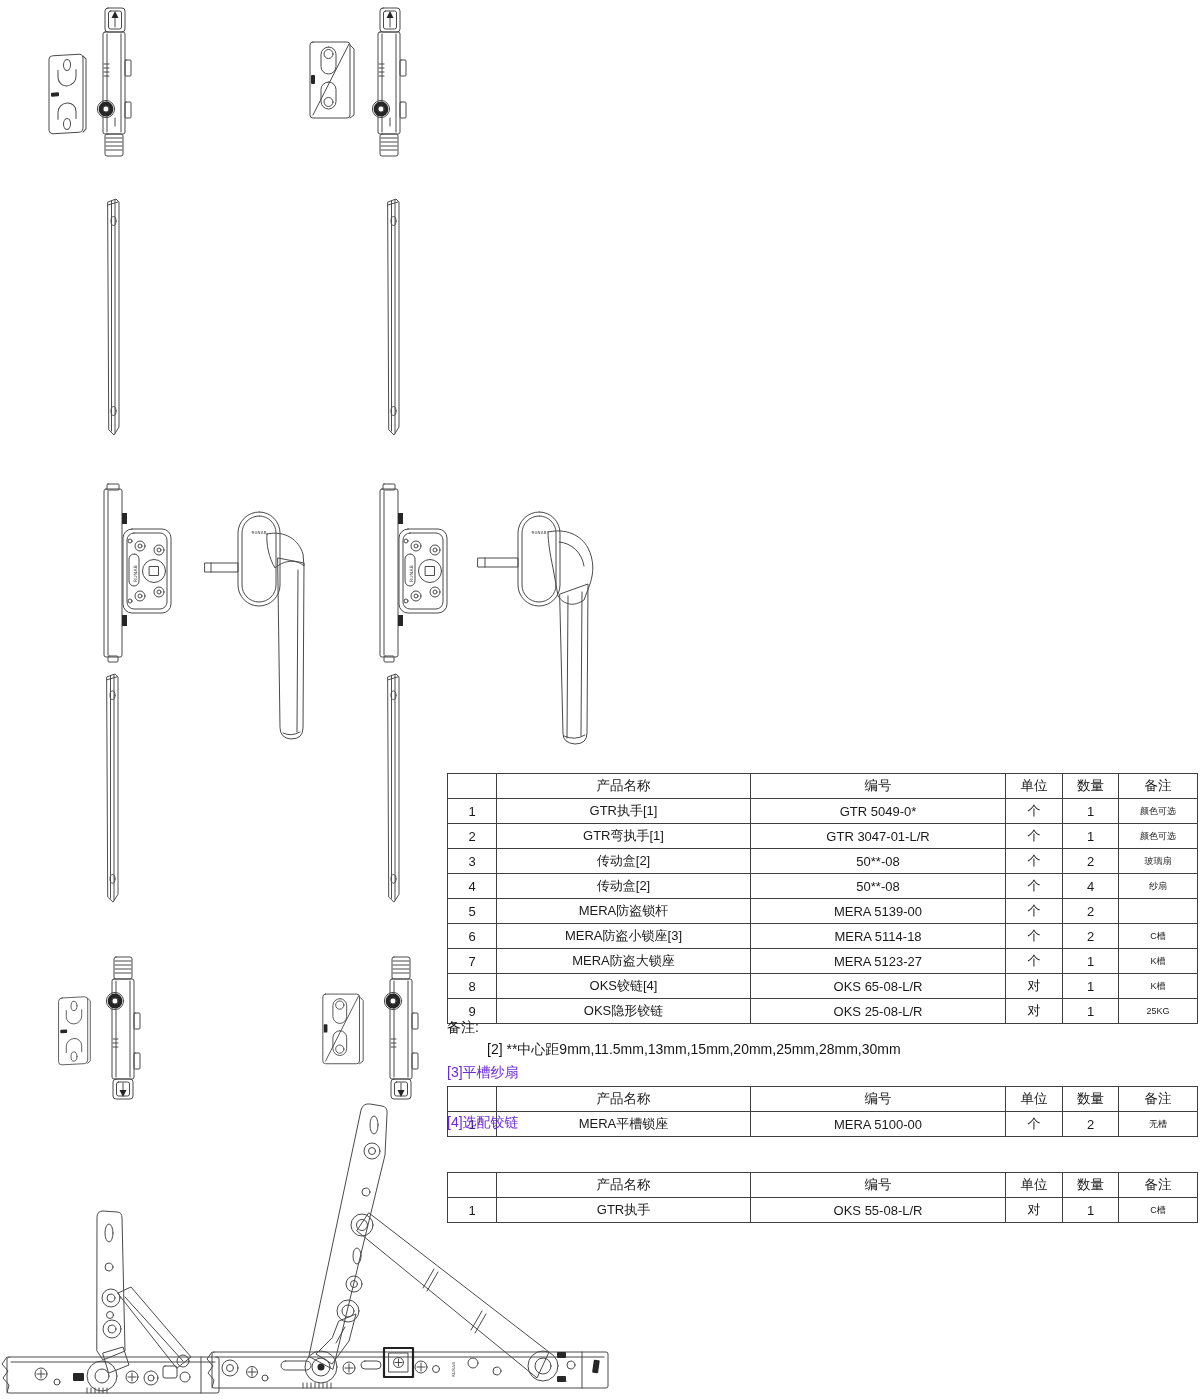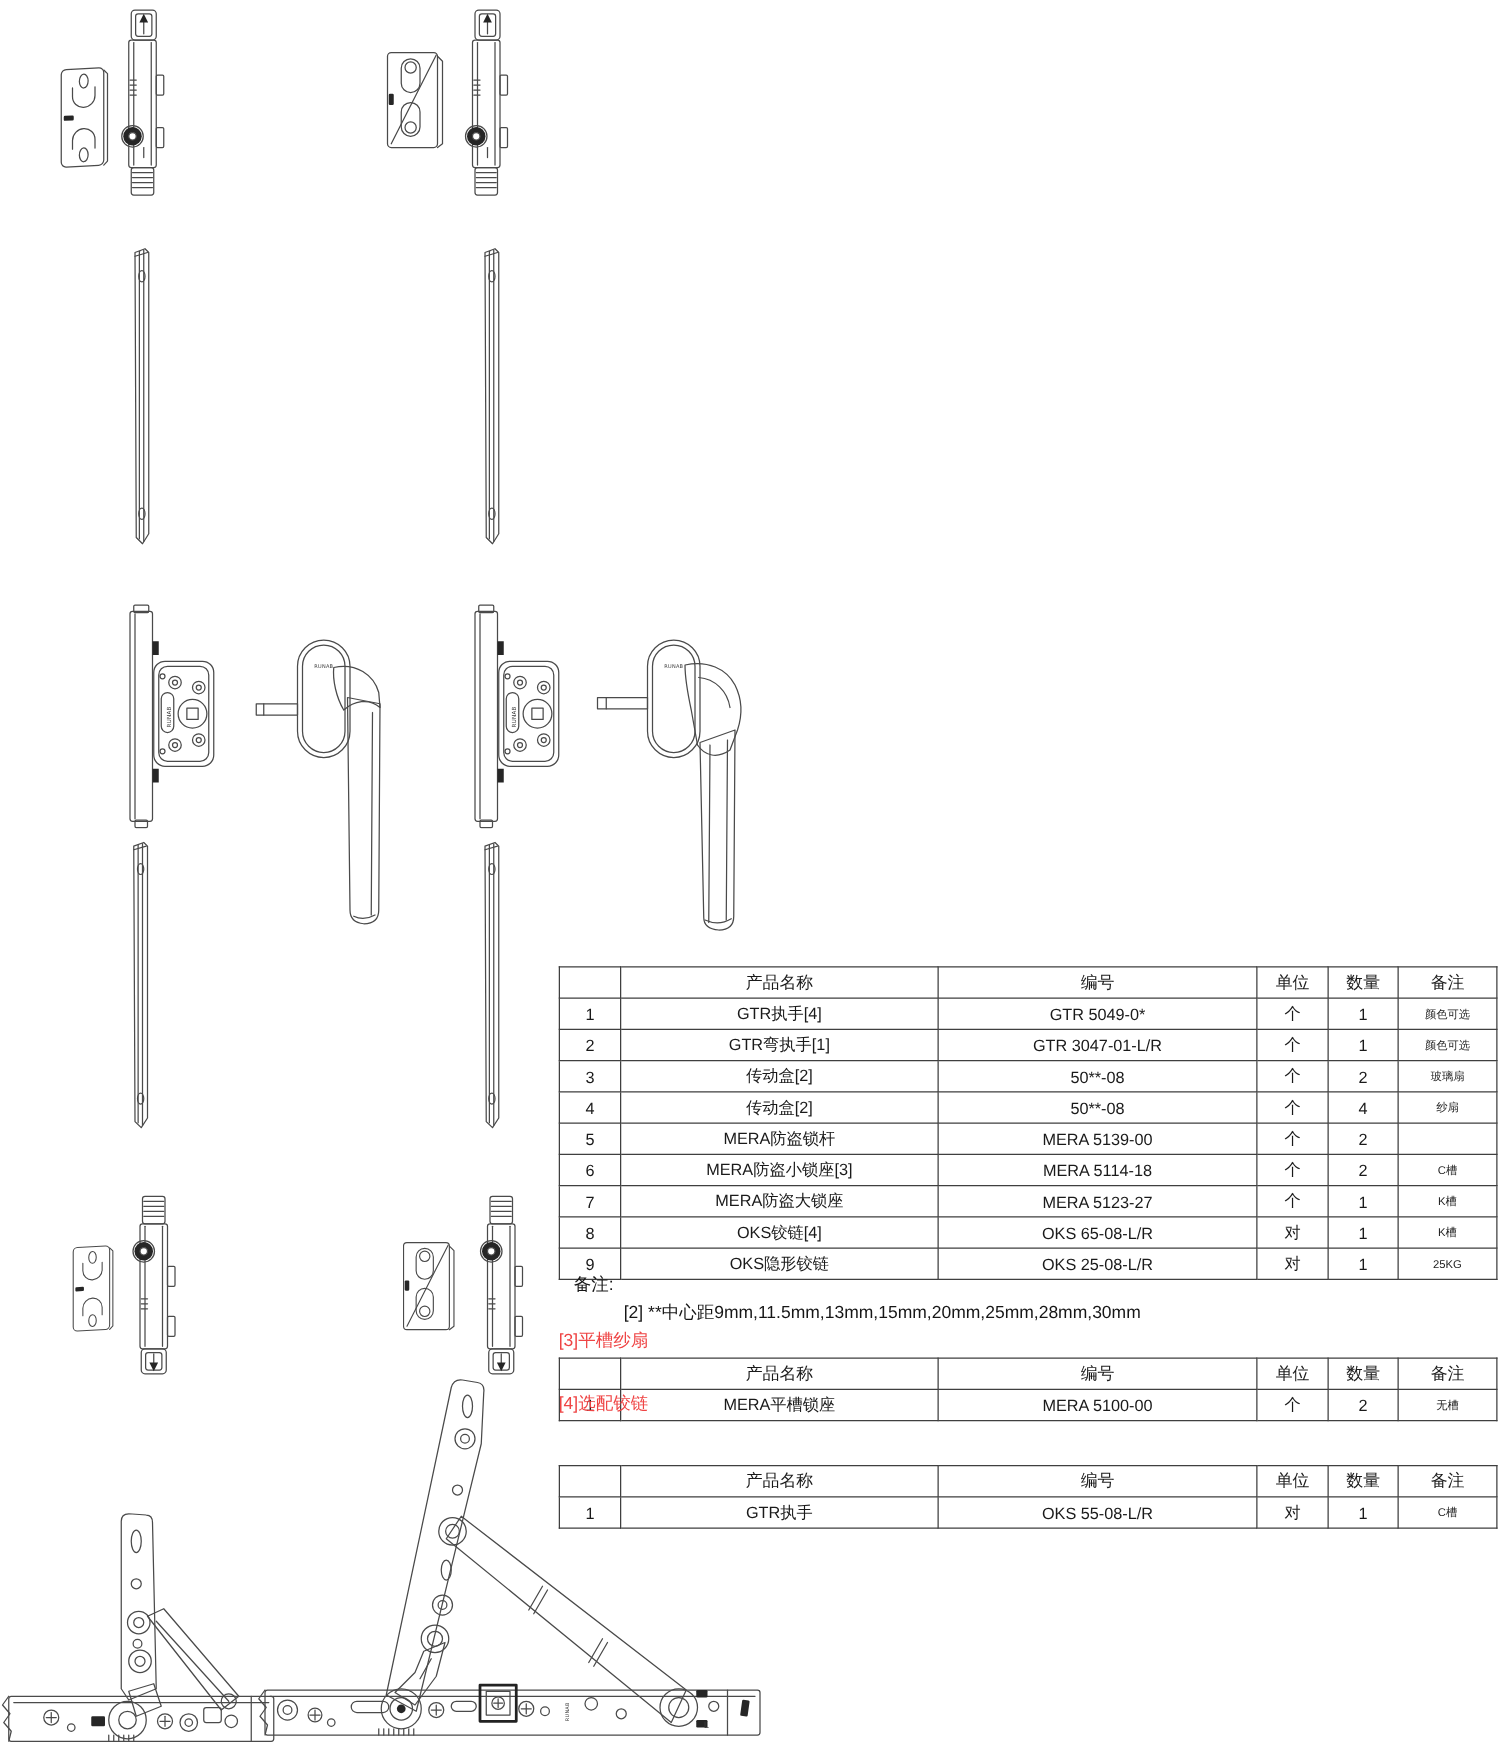--- a/index.html
+++ b/index.html
@@ -26,25 +26,25 @@
   .spec-table th,.spec-table td{
     border:1px solid var(--border);height:24px;padding:0 2px;text-align:center;vertical-align:middle;
     font-size:13px;color:var(--text);font-weight:400;overflow:hidden;white-space:nowrap;}
   .spec-table th{font-size:13.5px;margin-left:44px;}
   .spec-table td.remark{font-size:9px;color:#222;}
   .tbl-main{left:447px;top:773px;width:750px;}
   .tbl-screen{left:447px;top:1086px;width:750px;}
   .tbl-hinge{left:447px;top:1172px;width:750px;}
 
   
-  .notes{position:absolute;left:447px;top:1016px;font-size:14px;line-height:22px;color:#161616;margin-left:12px;}
+  .notes{position:absolute;left:447px;top:1016px;font-size:14px;line-height:22px;color:#161616;}
   .notes .row{display:flex;}
   .notes .prefix{width:40px;flex:0 0 40px;}
   .notes .indent{padding-left:40px;}
-  .sec-label{position:absolute;left:447px;font-size:14px;color:#ef4444;}
+  .sec-label{position:absolute;left:447px;font-size:14px;color:#6d28d9;}
   .sec-label.l3{top:1064px;}
   .sec-label.l4{top:1114px;}
 </style>
 </head>
 <body>
 
 <div class="page">
 
   <svg class="art" width="1200" height="1400" viewBox="0 0 1200 1400">
     <defs>
@@ -322,21 +322,21 @@
           <th>产品名称</th>
           <th>编号</th>
           <th>单位</th>
           <th>数量</th>
           <th>备注</th>
         </tr>
       </thead>
       <tbody>
         <tr>
           <td>1</td>
-          <td>GTR执手[4]</td>
+          <td>GTR执手[1]</td>
           <td>GTR 5049-0*</td>
           <td>个</td>
           <td>1</td>
           <td class="remark">颜色可选</td>
         </tr>
         <tr>
           <td>2</td>
           <td>GTR弯执手[1]</td>
           <td>GTR 3047-01-L/R</td>
           <td>个</td>

